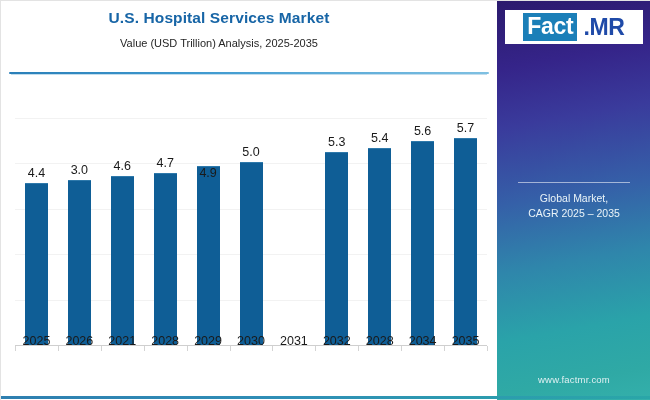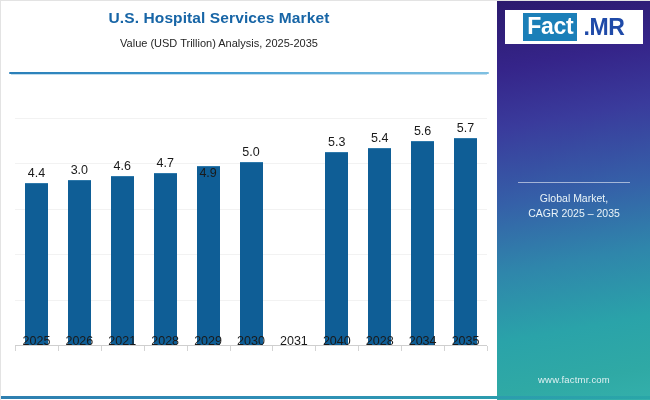--- a/index.html
+++ b/index.html
@@ -212,21 +212,21 @@
         <div class="x-label" style="left: 95.2727px;">2021</div>
         <div class="tick" style="left: 142.727px;"></div>
         <div class="x-label" style="left: 138.182px;">2028</div>
         <div class="tick" style="left: 185.636px;"></div>
         <div class="x-label" style="left: 181.091px;">2029</div>
         <div class="tick" style="left: 228.545px;"></div>
         <div class="x-label" style="left: 224px;">2030</div>
         <div class="tick" style="left: 271.455px;"></div>
         <div class="x-label" style="left: 266.909px;">2031</div>
         <div class="tick" style="left: 314.364px;"></div>
-        <div class="x-label" style="left: 309.818px;">2040</div>
+        <div class="x-label" style="left: 309.818px;">2032</div>
         <div class="tick" style="left: 357.273px;"></div>
         <div class="x-label" style="left: 352.727px;">2028</div>
         <div class="tick" style="left: 400.182px;"></div>
         <div class="x-label" style="left: 395.636px;">2034</div>
         <div class="tick" style="left: 443.091px;"></div>
         <div class="x-label" style="left: 438.545px;">2035</div>
         <div class="tick" style="left: 486px;"></div>
       </div>
 
   </div>

